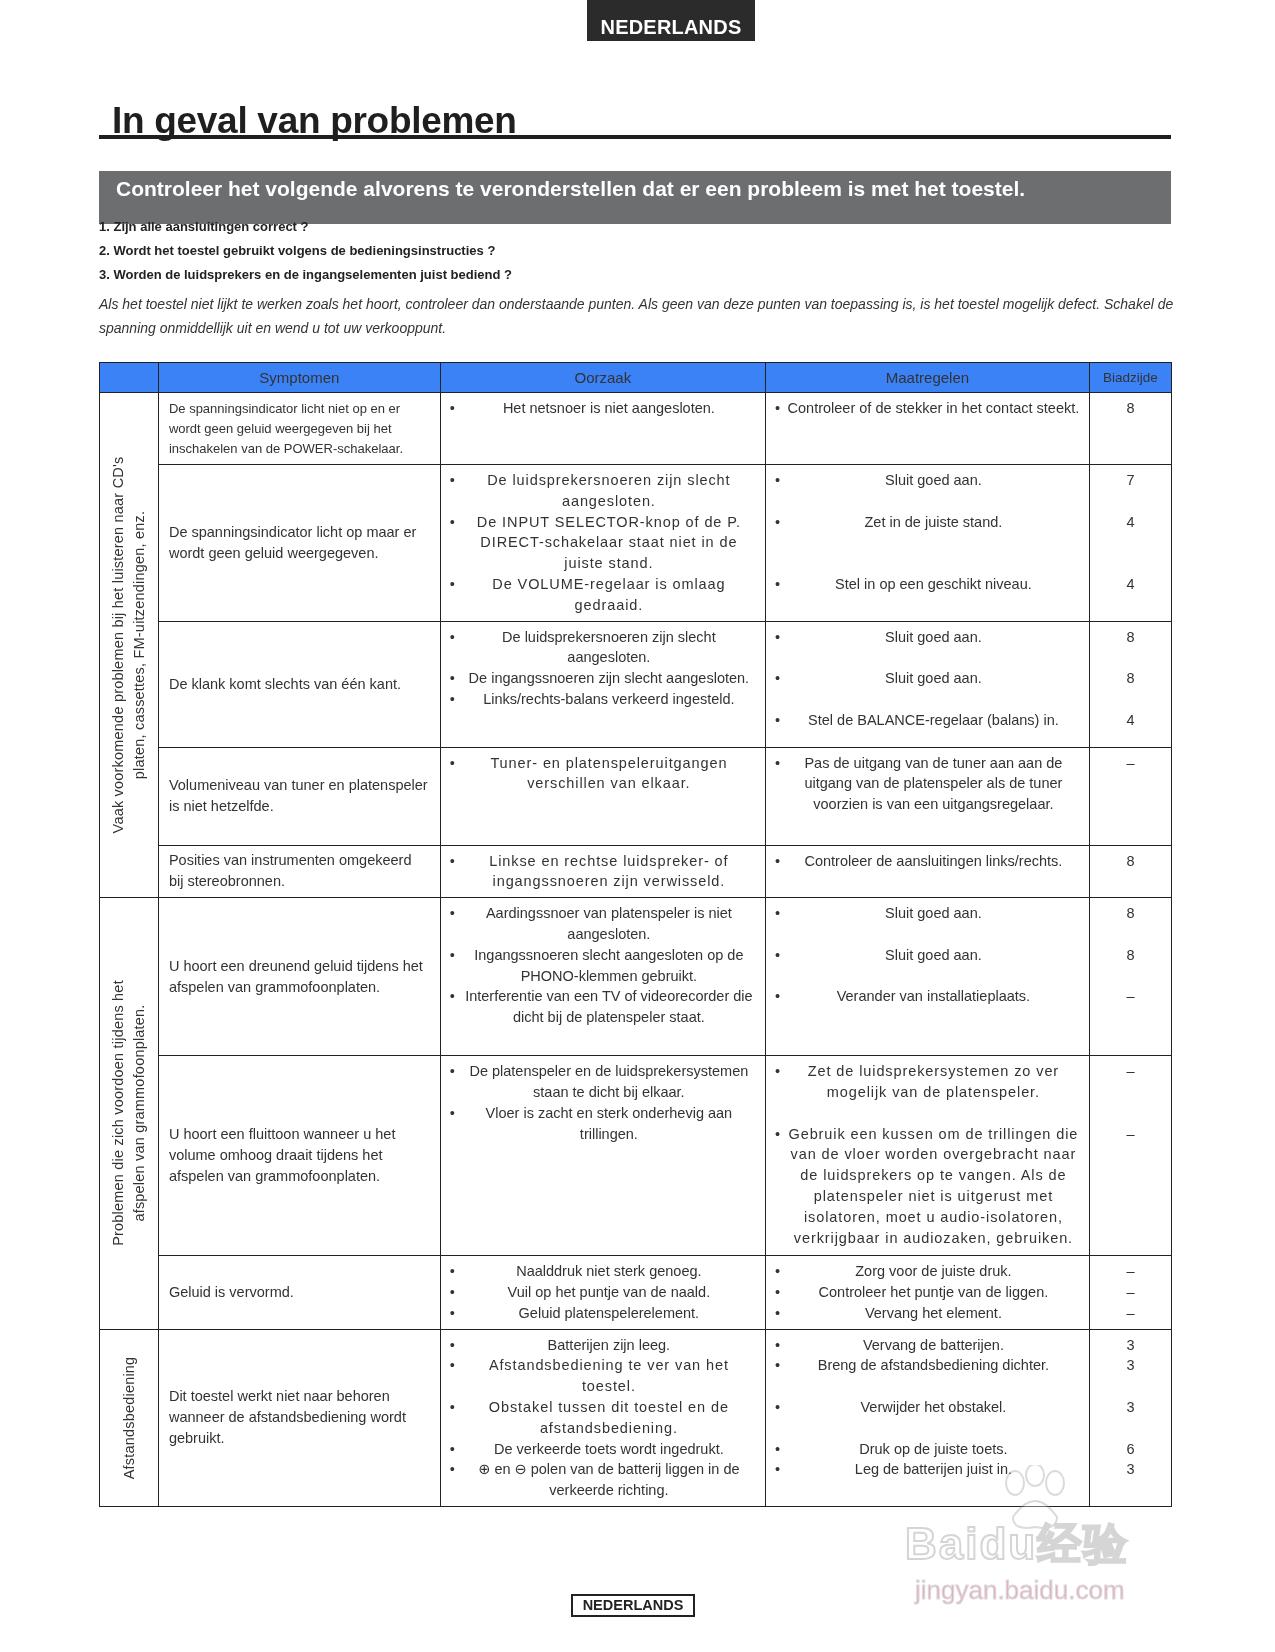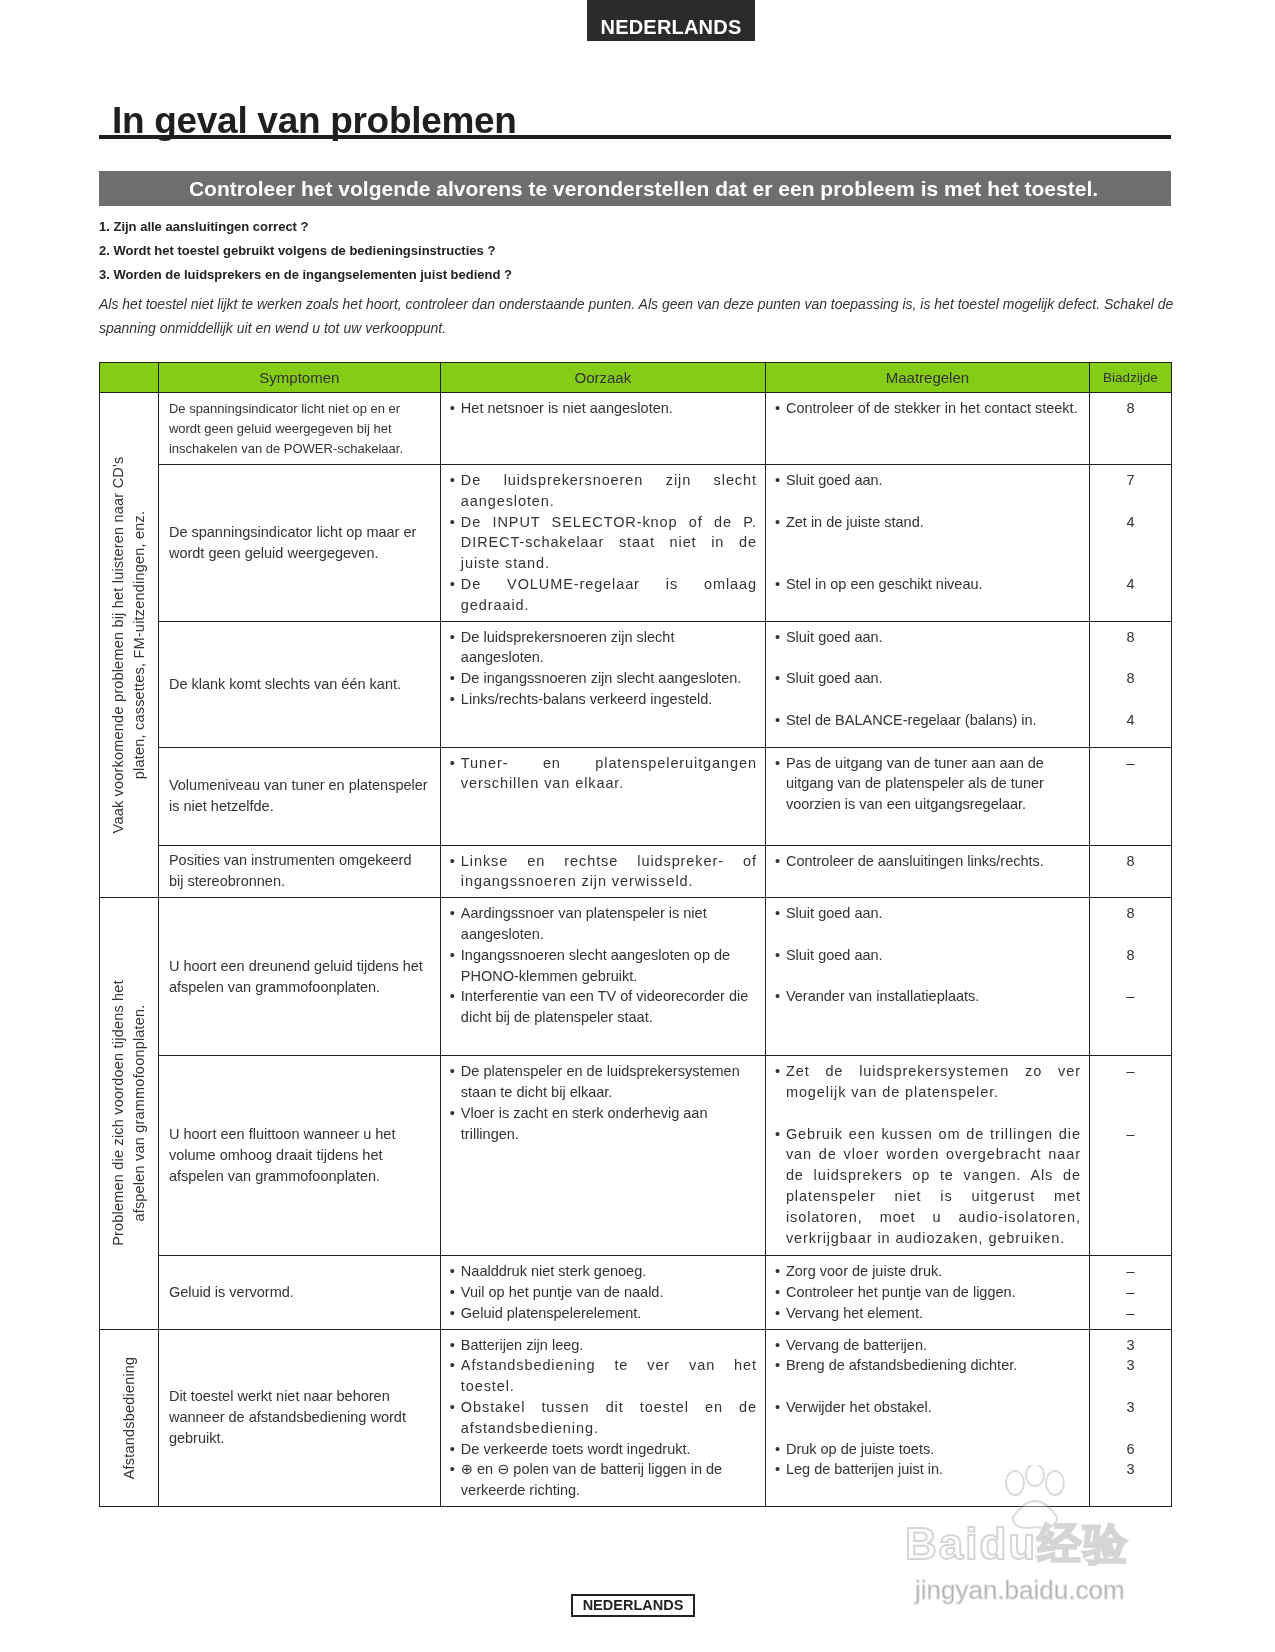--- a/index.html
+++ b/index.html
@@ -1,41 +1,41 @@
 <!DOCTYPE html>
 <html><head>
 <meta charset="utf-8">
 <style>
   html, body { margin: 0; padding: 0; background: #ffffff; }
   body { width: 1275px; height: 1652px; position: relative; font-family: "Liberation Sans", sans-serif; color: #2a2a2a; overflow: hidden; }
   .lang-tab { position: absolute; left: 587px; top: 0; width: 168px; height: 41px; background: #2b2b2b; color: #fff; font-weight: bold; font-size: 20px; display: flex; align-items: flex-end; justify-content: center; padding-bottom: 2px; box-sizing: border-box; letter-spacing: 0.2px; }
   .page-title { position: absolute; left: 100px; top: 88px; font-size: 37px; font-weight: bold; color: #1f1f1f; margin: 12px; letter-spacing: -0.3px; }
   .title-rule { position: absolute; left: 99px; top: 135px; width: 1072px; height: 4px; background: #1f1f1f; }
-  .banner { position: absolute; left: 99px; top: 171px; width: 1072px; height: 35px; background: #6d6e70; color: #fff; font-weight: bold; font-size: 21px; line-height: 35px; padding-left: 17px; box-sizing: border-box; text-align: center; }
+  .banner { position: absolute; left: 99px; top: 171px; width: 1072px; height: 53px; background: #6d6e70; color: #fff; font-weight: bold; font-size: 21px; line-height: 35px; padding-left: 17px; box-sizing: border-box; }
   .checklist { position: absolute; left: 99px; top: 215px; margin: 0; padding: 0; list-style: none; }
   .checklist li { font-weight: bold; font-size: 13px; height: 24px; line-height: 24px; color: #222; }
   .intro { position: absolute; left: 99px; top: 292px; width: 1075px; font-size: 14px; line-height: 24px; color: #333; margin: 0; font-style: italic; }
   table.tbl { position: absolute; left: 99px; top: 362px; width: 1073px; border-collapse: collapse; table-layout: fixed; font-size: 14.5px; color: #333; }
   .tbl th, .tbl td { border: 1.5px solid #222; vertical-align: top; padding: 0; }
-  .tbl thead th { background: #84cc16; font-weight: normal; height: 29px; font-size: 15px; text-align: center; vertical-align: middle; color: #333; }
+  .tbl thead th { background: #3b82f6; font-weight: normal; height: 29px; font-size: 15px; text-align: center; vertical-align: middle; color: #333; }
   .tbl thead th.page-h { font-size: 13.5px; }
   .cat { position: relative; }
   .cat-label { position: absolute; left: 50%; top: 50%; transform: translate(-50%, -50%) rotate(-90deg); white-space: nowrap; text-align: center; font-size: 14.5px; line-height: 21px; color: #333; letter-spacing: 0.2px; }
   .sym { padding: 0 10px !important; vertical-align: middle !important; line-height: 21px; }
   .sym.small { font-size: 13px; line-height: 20px; }
   .cause, .rem { padding: 5px 8px 5px 9px !important; line-height: 20.8px; }
   .bl { display: flex; }
   .bl .dot { width: 11px; flex: 0 0 11px; }
-  .bl .txt { flex: 1; }
+  .bl .txt { flex: 1; text-align: center; }
   .just { text-align: justify; letter-spacing: 0.9px; }
   .page-c { text-align: center; padding: 5px 0 !important; line-height: 20.8px; }
   .footer-box { position: absolute; left: 571px; top: 1594px; width: 124px; height: 23px; border: 2px solid #222; box-sizing: border-box; font-weight: bold; font-size: 14.5px; text-align: center; line-height: 19px; color: #222; }
   .watermark { position: absolute; left: 905px; top: 1465px; width: 280px; height: 140px; opacity: 0.35; }
   .watermark .wm-text { position: absolute; left: 0; top: 50px; font-size: 44px; font-weight: bold; color: #fff; -webkit-text-stroke: 2px #888; letter-spacing: 2px; }
-  .watermark .wm-url { position: absolute; left: 10px; top: 110px; font-size: 26px; color: #0f172a; -webkit-text-stroke: 1px #999; }
+  .watermark .wm-url { position: absolute; left: 10px; top: 110px; font-size: 26px; color: #be185d; -webkit-text-stroke: 1px #999; }
   .watermark .wm-paw { position: absolute; left: 90px; top: 0; width: 80px; height: 70px; }
 </style>
 </head>
 <body>
 
 <div class="lang-tab">NEDERLANDS</div>
 
 <h1 class="page-title">In geval van problemen</h1>
 <div class="title-rule"></div>
 

